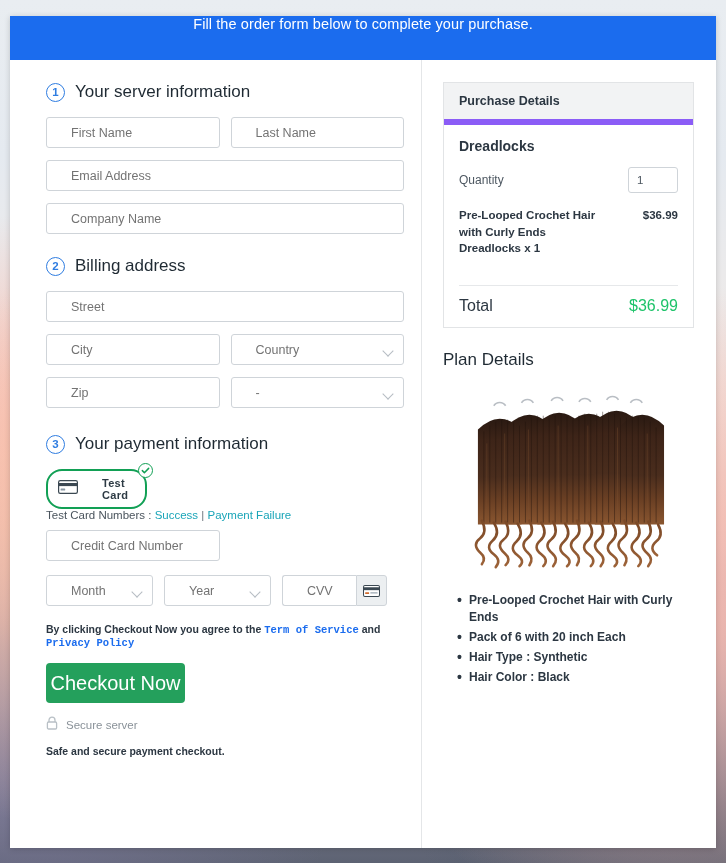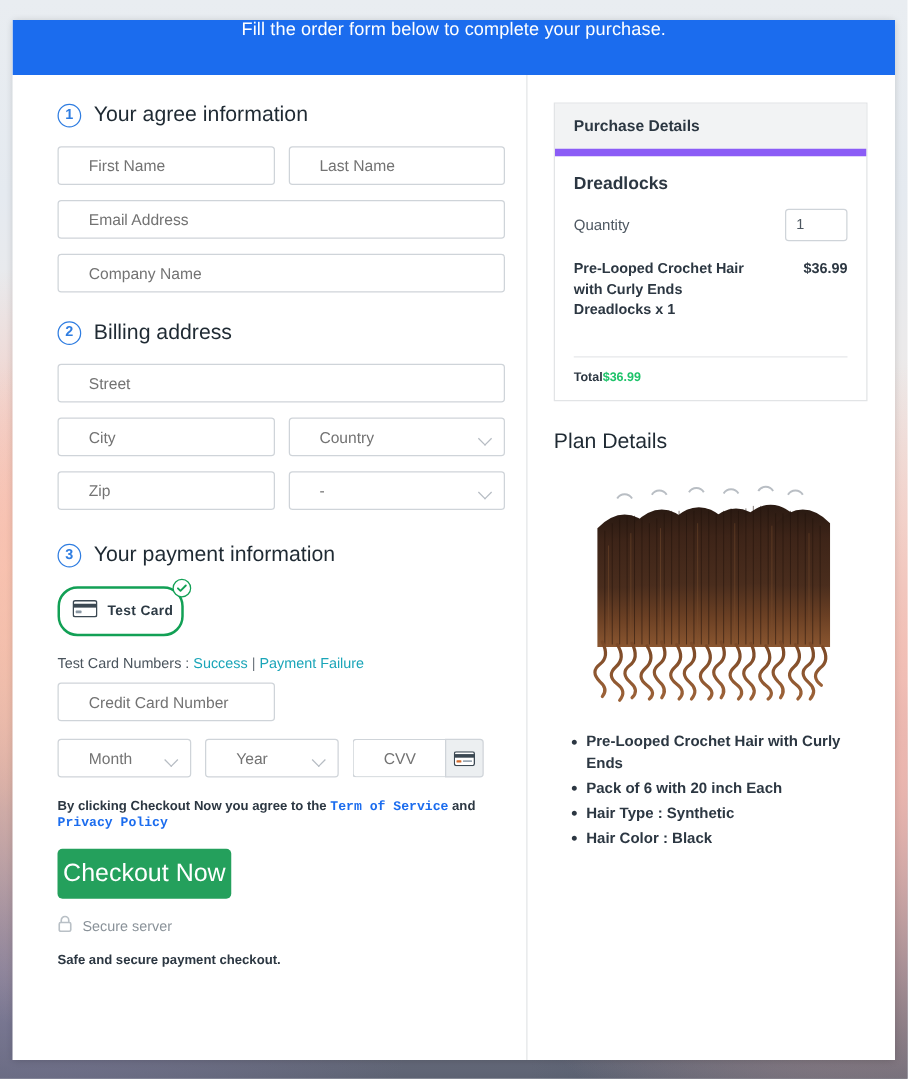--- a/index.html
+++ b/index.html
@@ -144,24 +144,23 @@
   }
 
   
   .testcard {
     width: 101px;
     height: 40px;
     border: 2px solid #12a055;
     border-radius: 16px;
     display: flex;
     align-items: center;
-    gap: 8px;
+    gap: 24px;
     padding-left: 10px;
     position: relative;
-    margin-bottom: 16px;
   }
   .testcard-label { font-size: 11px; color: #2d3a44; font-weight: bold; letter-spacing: 0.3px; }
   .check-badge {
     position: absolute;
     right: -8px;
     top: -8px;
     width: 15px;
     height: 15px;
     border-radius: 50%;
     background: #ffffff;
@@ -252,23 +251,24 @@
     color: #2c3742;
     font-weight: bold;
     line-height: 1.45;
     padding-bottom: 28px;
     border-bottom: 1px solid #e6e8ea;
   }
   .line-desc { width: 152px; }
   .line-price { white-space: nowrap; }
   .total-row {
     display: flex;
+    justify-content: space-between;
     padding-top: 11px;
-    font-size: 10px;
-    font-weight: bold;
+    font-size: 16px;
+    font-weight: normal;
   }
   .total-label { color: #2c3742; }
   .total-value { color: #1ec36a; }
 
   
   .plan-title {
     font-size: 17px;
     color: #1f2a33;
     margin: 22px 0 0 0;
     font-weight: normal;
@@ -310,21 +310,21 @@
   <div class="banner">
     <span>Fill the order form below to complete your purchase.</span>
   </div>
 
   <div class="body-split">
 
     <div class="left-col">
 
       <div class="step-head">
         <span class="step-num">1</span>
-        <span class="step-title">Your agree information</span>
+        <span class="step-title">Your server information</span>
       </div>
 
       <div class="row">
         <div class="fld half">First Name</div>
         <div class="fld half">Last Name</div>
       </div>
       <div class="row">
         <div class="fld full">Email Address</div>
       </div>
       <div class="row">

